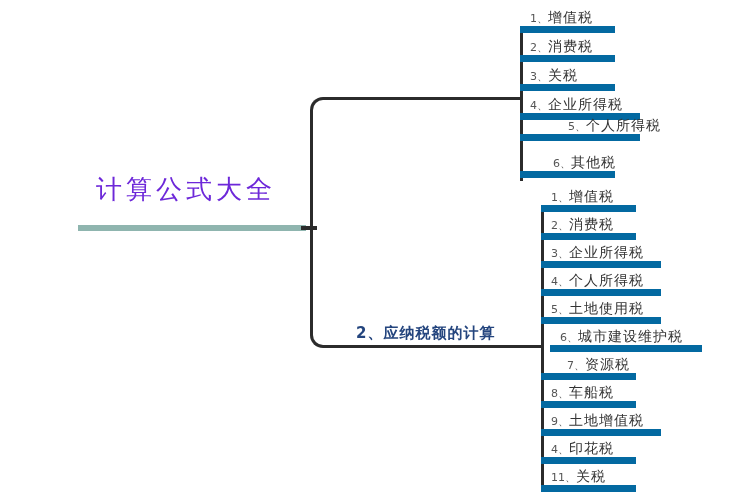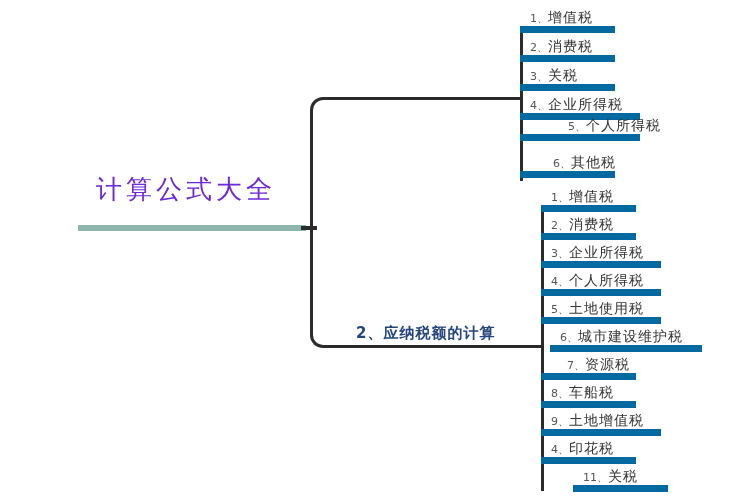--- a/index.html
+++ b/index.html
@@ -151,16 +151,16 @@
       <div class="leaf" style="top: 184px; width: 95px;"><span class="num">1、</span><span>增值税</span></div>
       <div class="leaf" style="top: 212px; width: 95px;"><span class="num">2、</span><span>消费税</span></div>
       <div class="leaf" style="top: 240px; width: 120px;"><span class="num">3、</span><span>企业所得税</span></div>
       <div class="leaf" style="top: 268px; width: 120px;"><span class="num">4、</span><span>个人所得税</span></div>
       <div class="leaf" style="top: 296px; width: 120px;"><span class="num">5、</span><span>土地使用税</span></div>
       <div class="leaf" style="top: 324px; width: 152px; margin-left: 9px;"><span class="num">6、</span><span>城市建设维护税</span></div>
       <div class="leaf" style="top: 352px; width: 95px; text-align: right;"><span class="num">7、</span><span>资源税</span></div>
       <div class="leaf" style="top: 380px; width: 95px;"><span class="num">8、</span><span>车船税</span></div>
       <div class="leaf" style="top: 408px; width: 120px;"><span class="num">9、</span><span>土地增值税</span></div>
       <div class="leaf" style="top: 436px; width: 95px;"><span class="num">4、</span><span>印花税</span></div>
-      <div class="leaf" style="top: 464px; width: 95px; margin-left: 32px;"><span class="num">11、</span><span>关税</span></div>
+      <div class="leaf" style="top: 464px; width: 95px;"><span class="num">11、</span><span>关税</span></div>
     </div>
 
 </div>
 
 </body></html>

